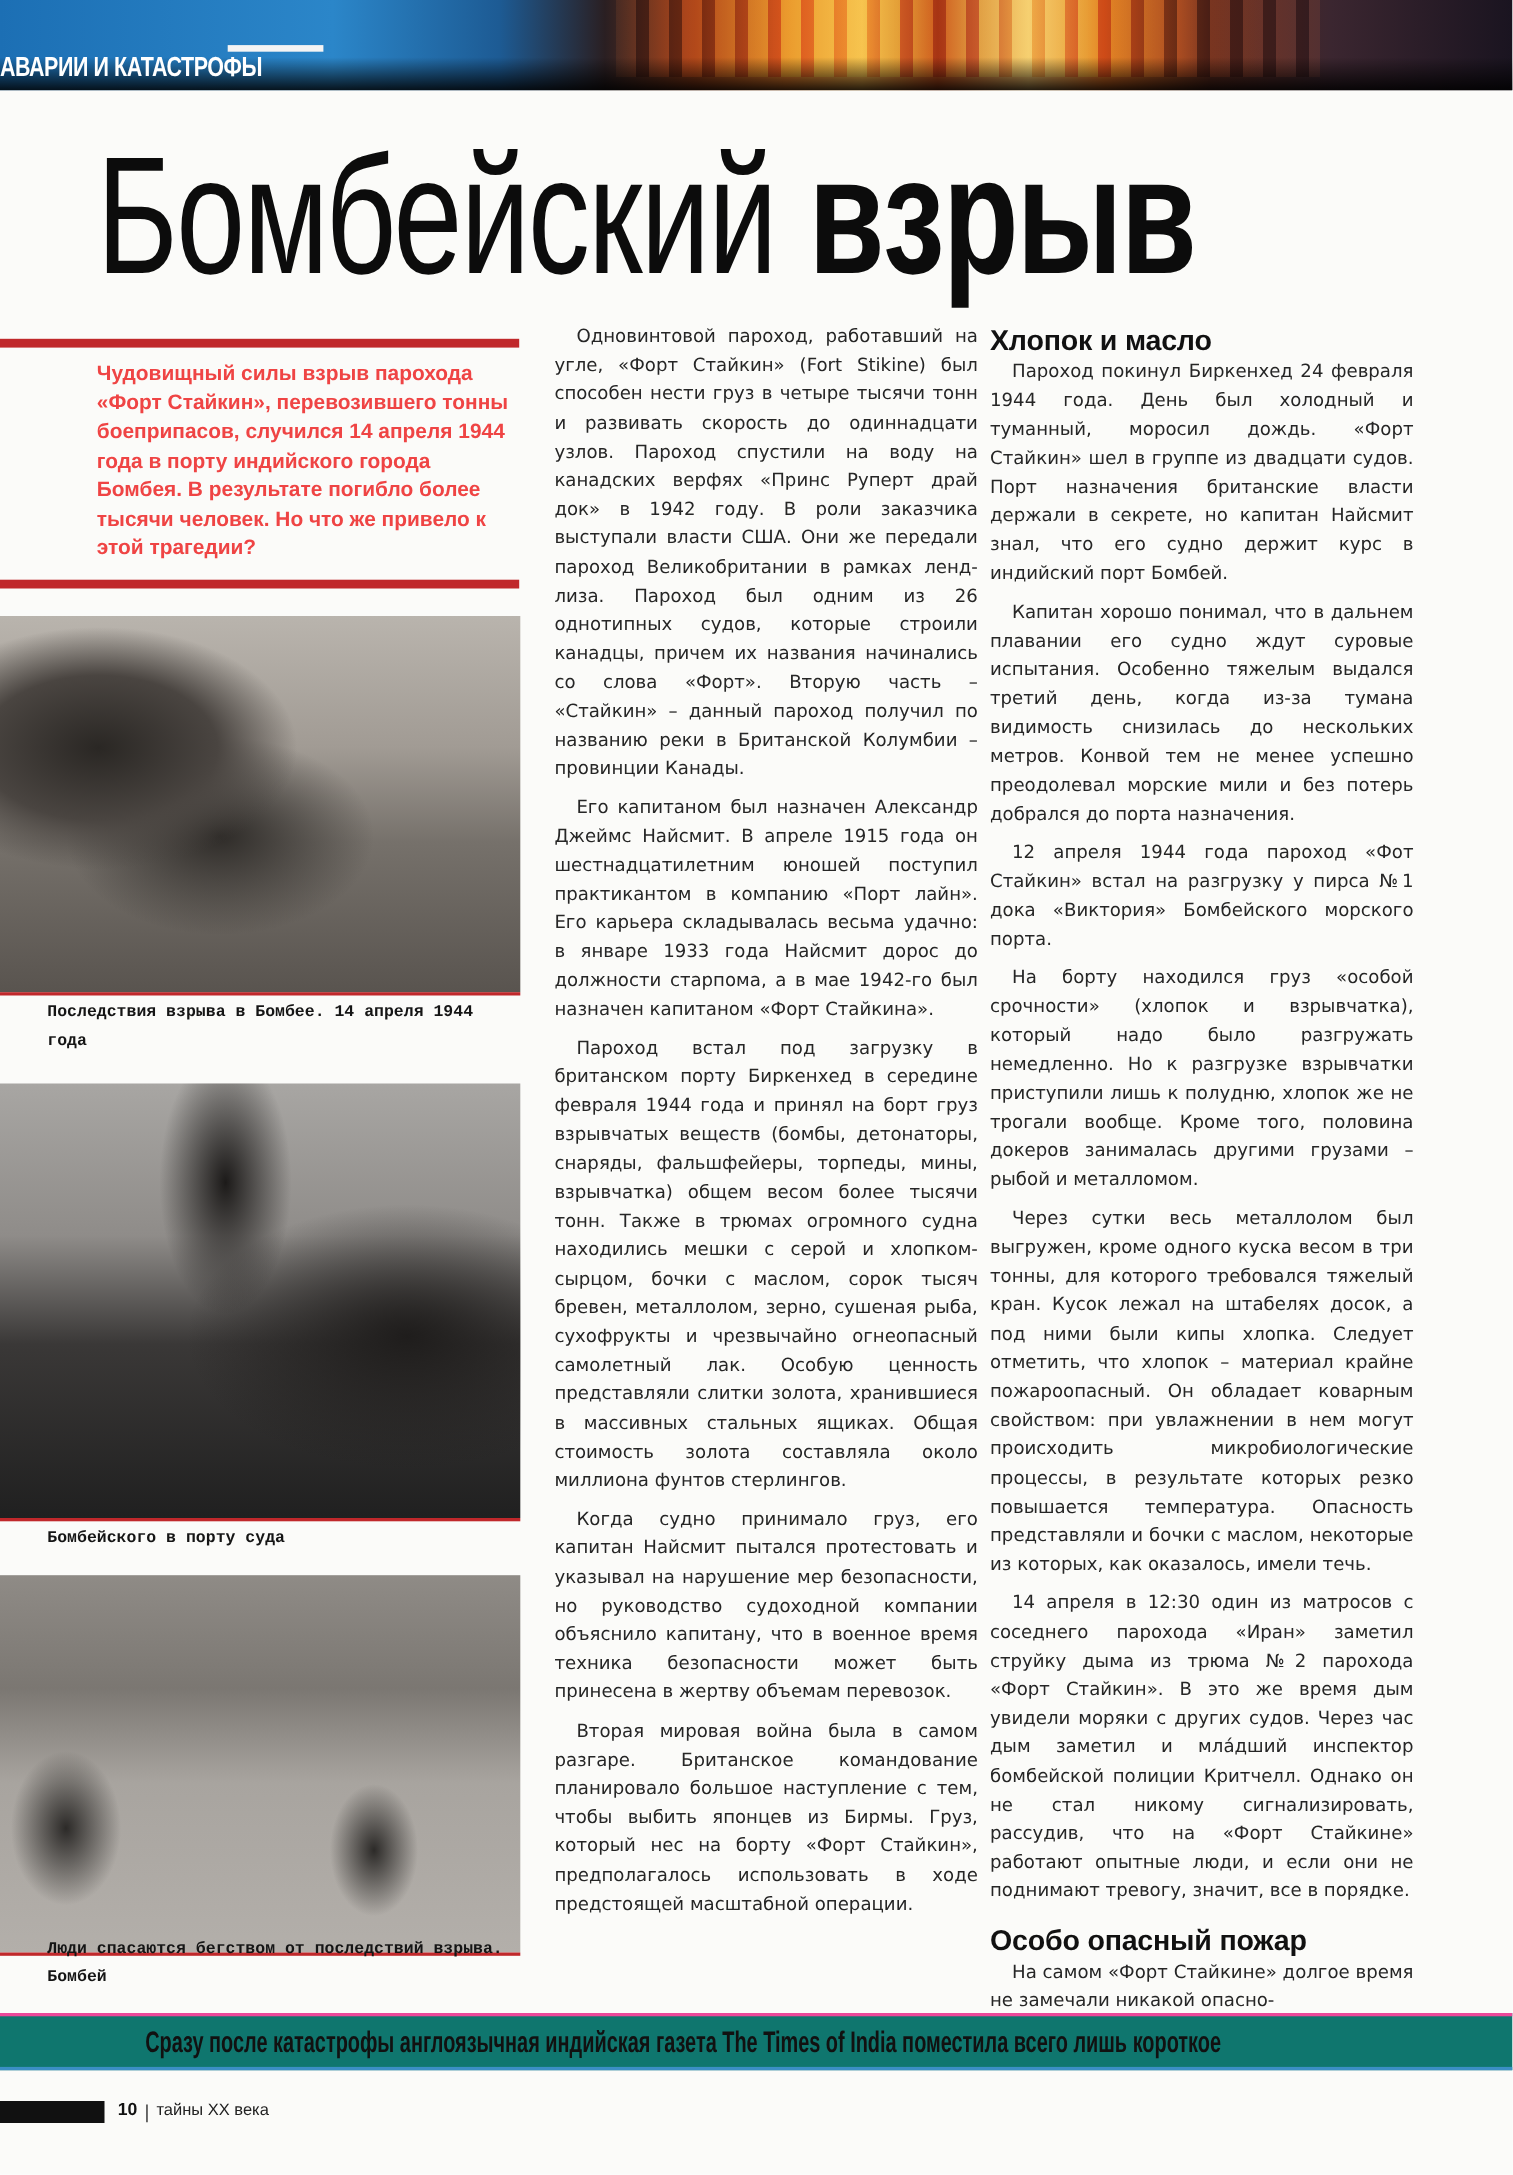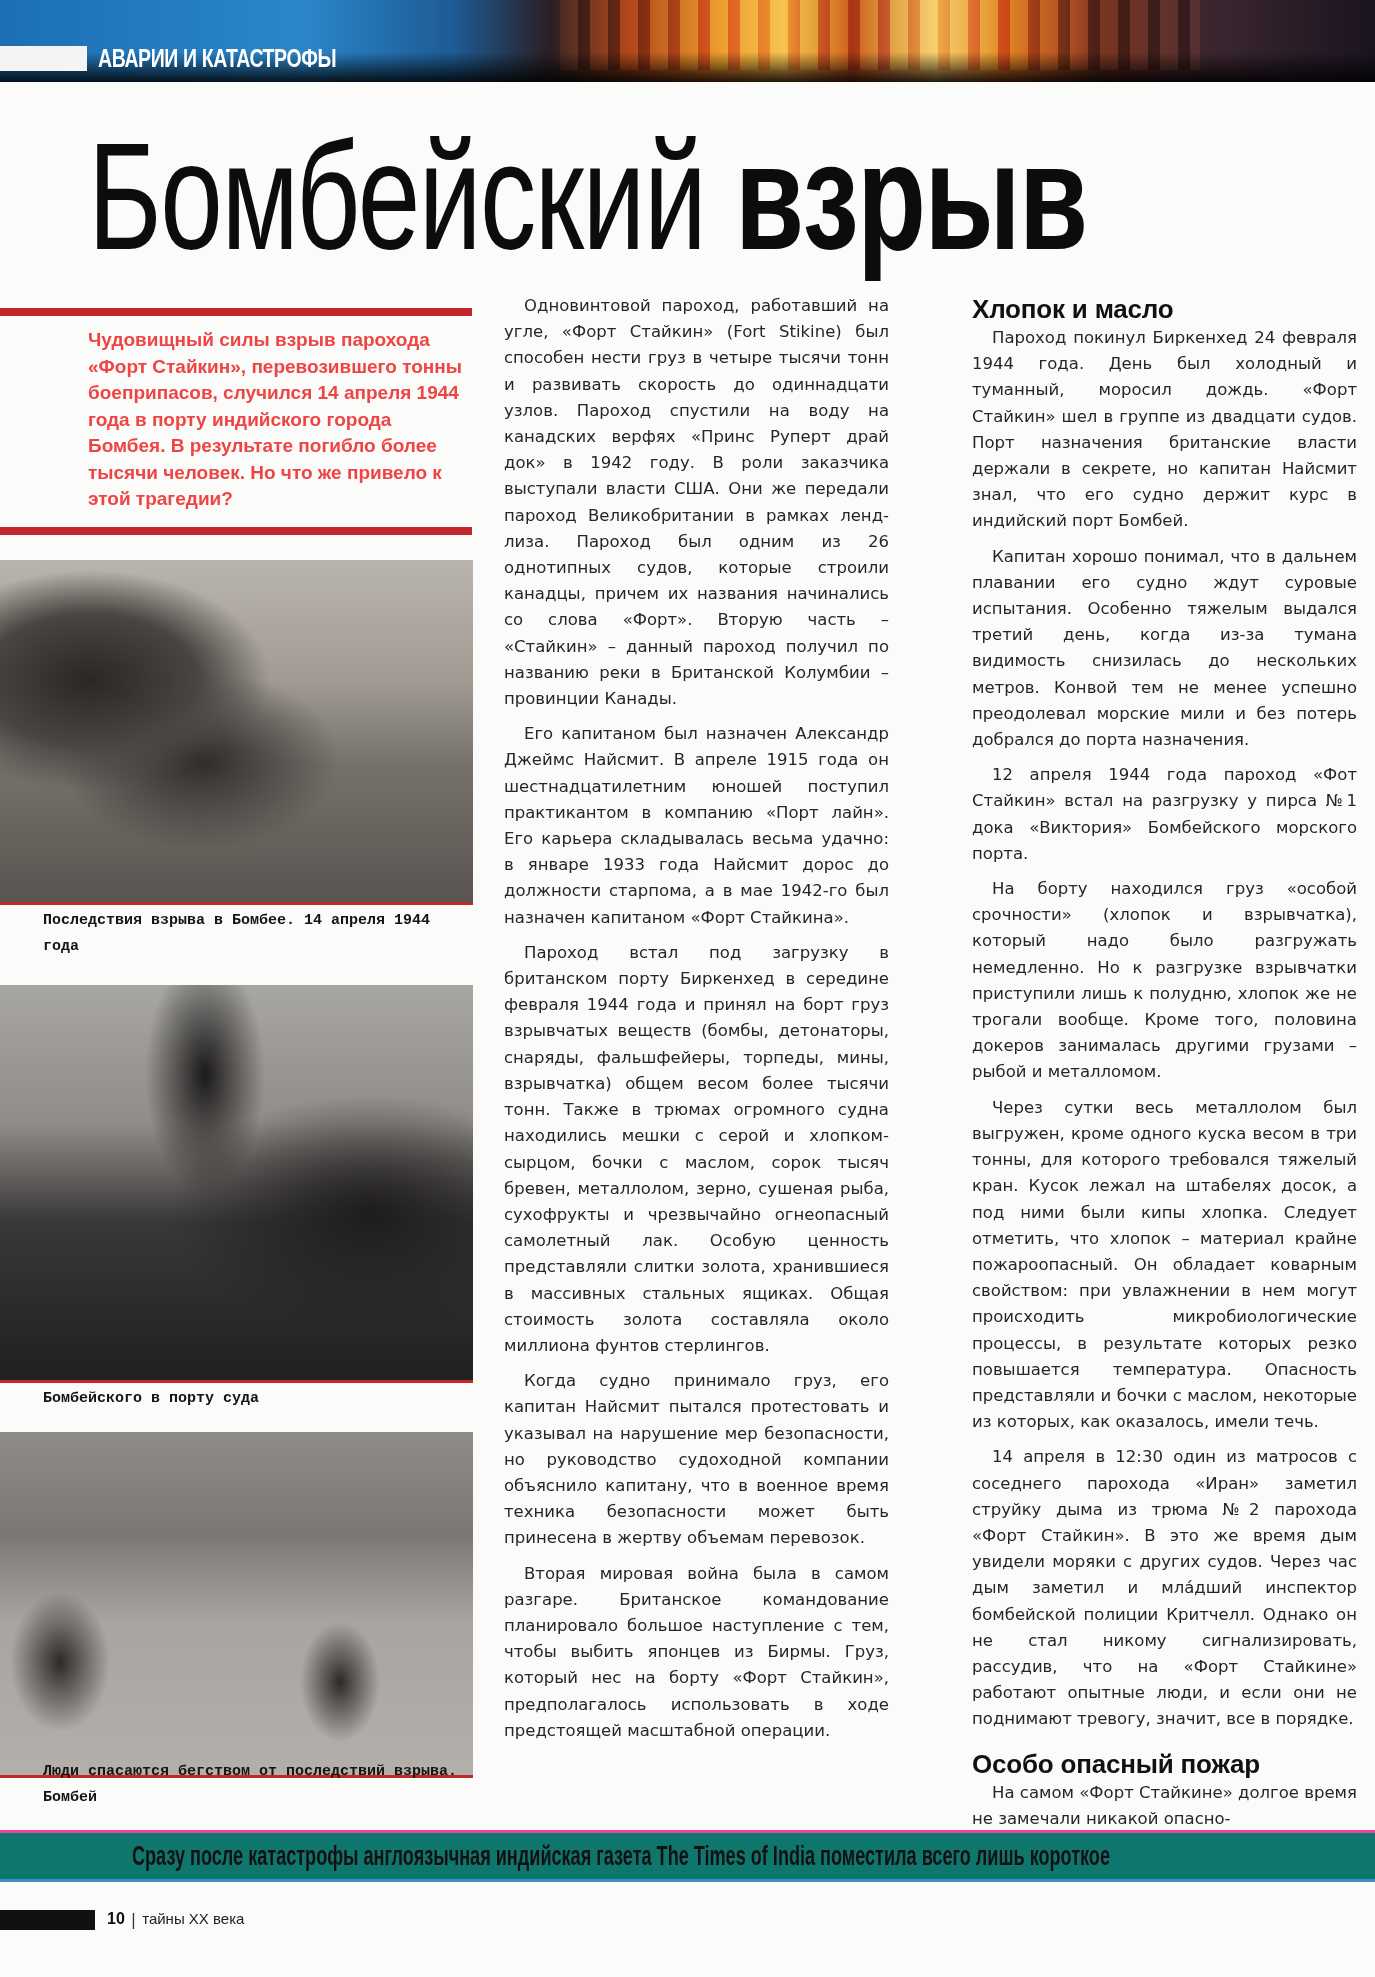--- a/index.html
+++ b/index.html
@@ -20,21 +20,21 @@
     background:linear-gradient(180deg, rgba(0,0,0,0) 0%, rgba(0,0,0,.85) 100%);
   }
   .banner .windows {
     position:absolute; top:0; height:70px; left:560px; width:640px;
     background:
       repeating-linear-gradient(90deg, rgba(255,220,150,.35) 0 18px, rgba(60,20,10,.35) 18px 30px);
     mix-blend-mode:overlay;
   }
   .section-label {
     position:absolute; left:0; top:41px; height:35px; z-index:2;
-    display:flex; align-items:center;
+    display:flex; align-items:flex-end;flex-direction:column;
   }
   .section-label .white-bar { width:87px; height:25px; background:#f4f4f4; margin-right:11px; }
   .section-label .text {
     color:#fff; font-family:"Liberation Sans", sans-serif; font-weight:bold;
     font-size:25px; letter-spacing:-0.5px; transform:scaleX(.78); transform-origin:left center;
     white-space:nowrap;
   }
   
   .title {
     position:absolute; left:88px; top:120px; white-space:nowrap;
@@ -73,21 +73,21 @@
       radial-gradient(ellipse 40px 60px at 340px 250px, #2c2a28 0%, transparent 100%),
       linear-gradient(180deg, #8f8b86 0%, #7b7772 30%, #a8a49f 55%, #b3afaa 100%);
   }
   .caption {
     position:absolute; right:902px; width:430px; 
     font-family:Liberation Mono, monospace; font-weight:bold; font-size:15px; line-height:26px; color:#151515;
   }
   
   .col { position:absolute; width:385px; font-size:16.5px; line-height:26.2px; color:#262626; }
   .col-2 { left:504px; top:293px; }
-  .col-3 { left:972px; top:293px; }
+  .col-3 { left:900px; top:293px; }
   .col h2 {
     margin:0; font-family:"Liberation Sans", sans-serif; font-weight:bold; font-size:26px;
     line-height:32px; color:#111; letter-spacing:-0.2px;
   }
   .col p { margin:0 0 9px 0; text-indent:20px; text-align:justify; hyphens:manual; }
   .col h2.mid { margin-top:15px; }
   
   .quote-bar {
     position:absolute; left:0; top:1830px; width:1375px; height:52px;
     background:#0f766e; border-top:3px solid #ec4899; border-bottom:3px solid #3b8fc4;

